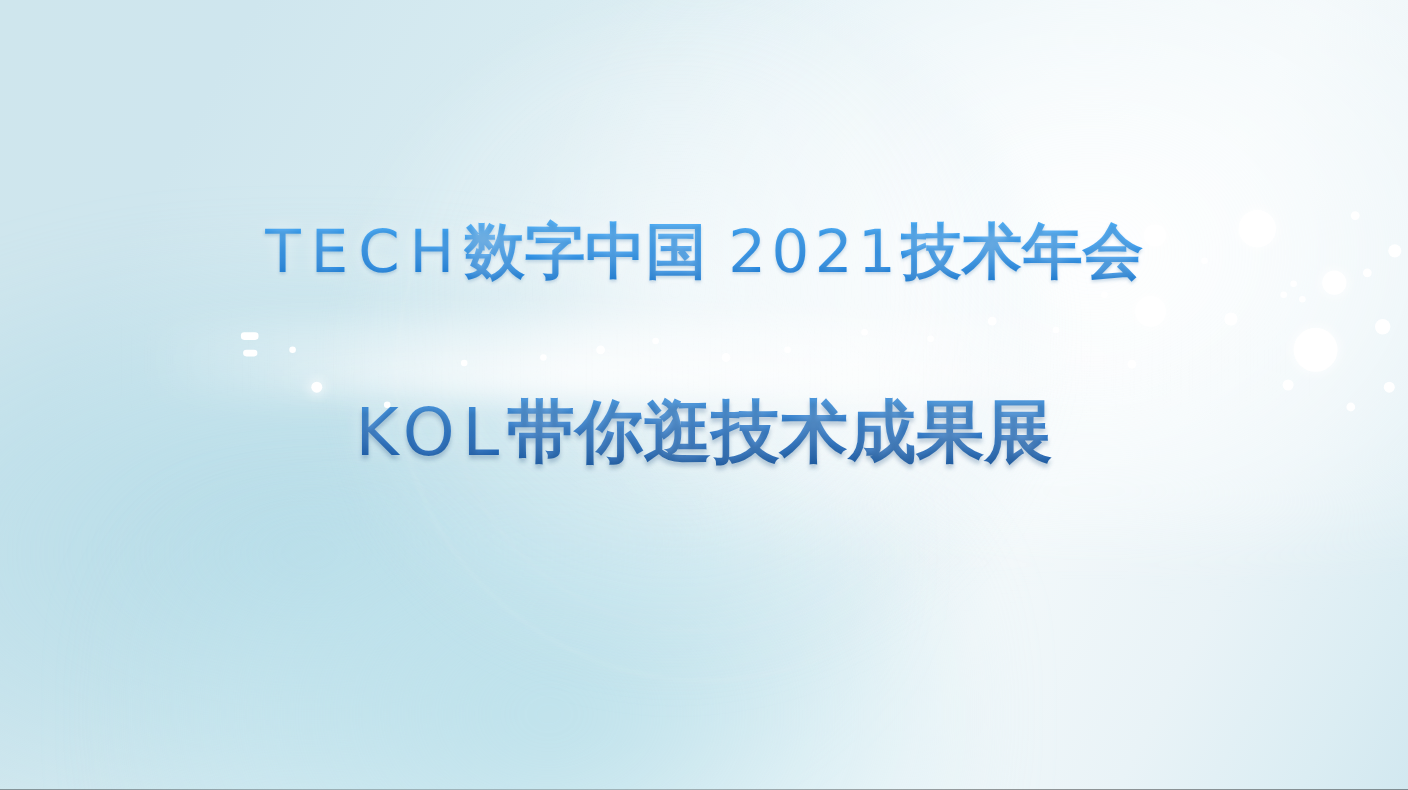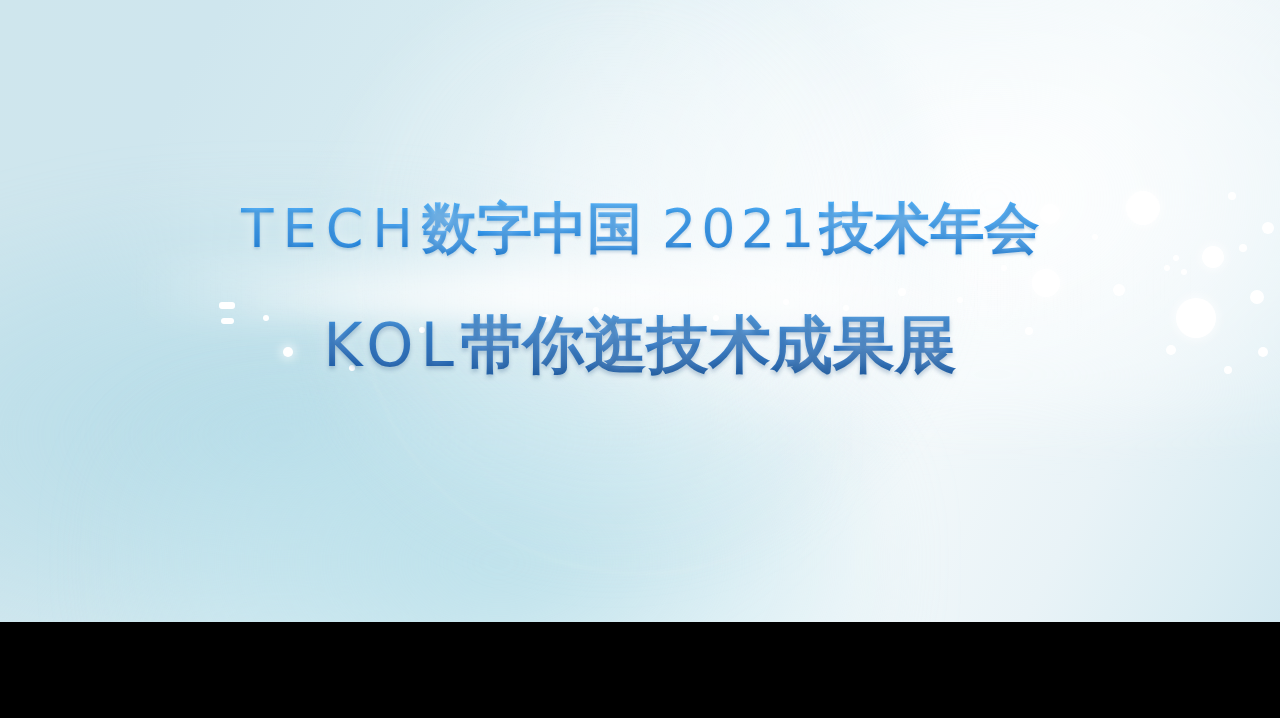--- a/index.html
+++ b/index.html
@@ -11,21 +11,21 @@
   body {
     width: 1280px;
     height: 718px;
     overflow: hidden;
   }
 
   
   .stage {
     position: relative;
     width: 1280px;
-    height: 622px;
+    height: 718px;
     overflow: hidden;
     font-family: "Liberation Sans", "DejaVu Sans", sans-serif;
     
     background:
       linear-gradient(118deg,
         #cfe6ed 0%,
         #cfe6ee 14%,
         #d7ebf1 30%,
         #e3f1f6 46%,
         #eef6f9 60%,
@@ -211,23 +211,23 @@
     font-size: 54px;
     letter-spacing: 5px;
     background: linear-gradient(180deg, #3aa6f6 0%, #1886e8 58%, #1277d6 100%);
     -webkit-background-clip: text;
     background-clip: text;
     -webkit-text-fill-color: transparent;
   }
   .l1-gap { display: inline-block; width: 20px; }
 
   .line2 {
-    margin-top: 52px;
+    margin-top: 88px;
     font-size: 62px;
-    line-height: 64px;
+    line-height: 88px;
     white-space: nowrap;
     font-weight: 700;
     text-shadow:
       0 3px 4px rgba(20,70,120,0.26),
       0 0 16px rgba(255,255,255,0.40);
   }
   .l2-kol {
     font-family: "DejaVu Sans", "Liberation Sans", sans-serif;
     font-weight: 400;
     font-size: 60px;

